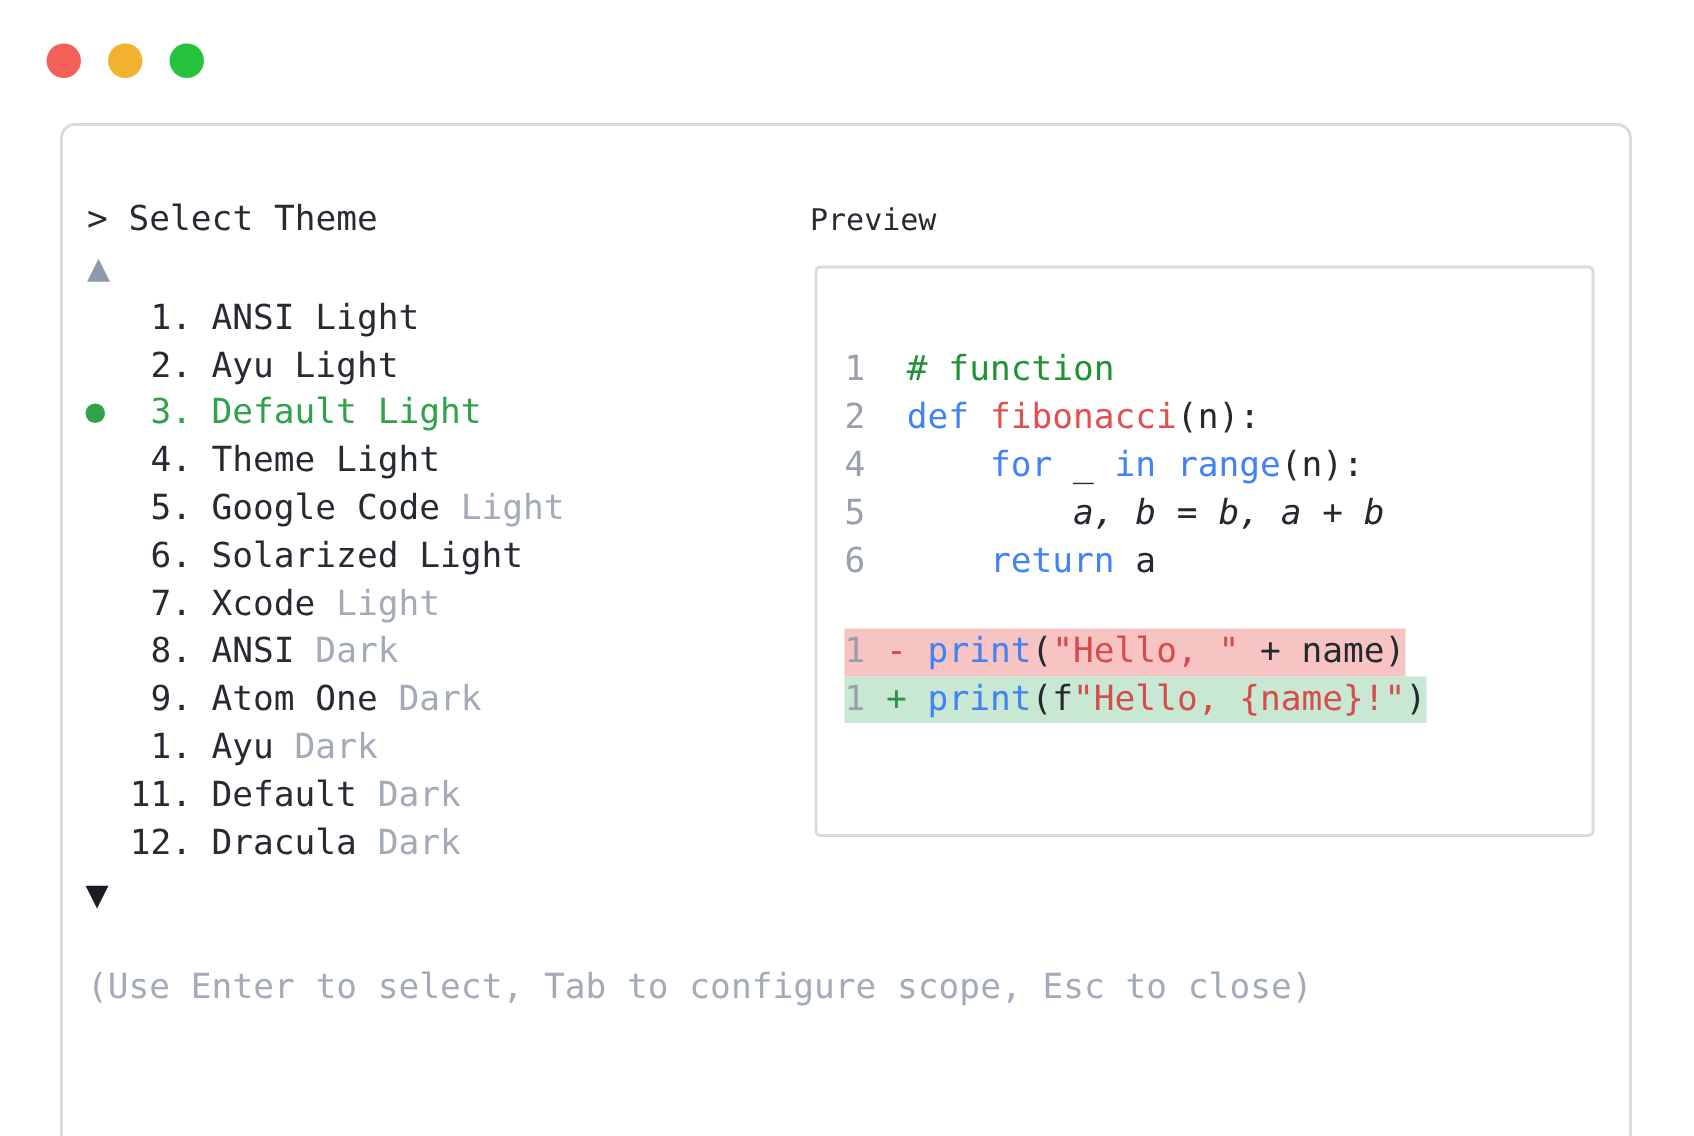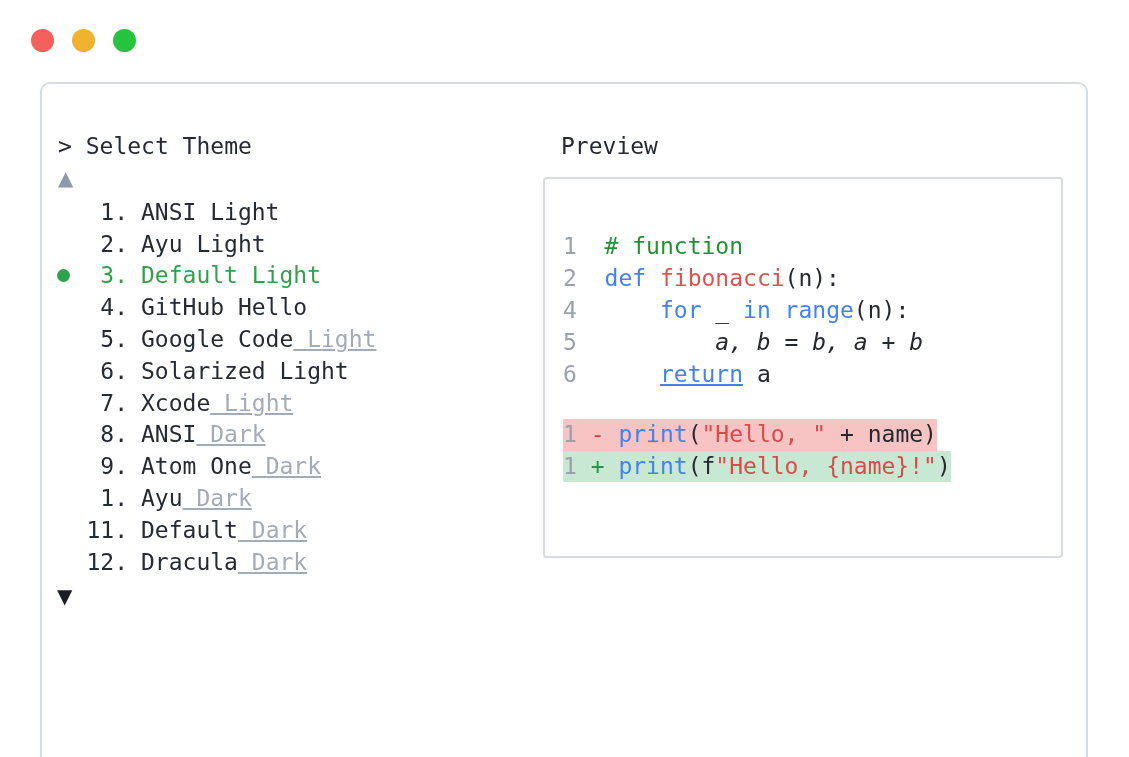--- a/index.html
+++ b/index.html
@@ -7,38 +7,38 @@
               font-family:"DejaVu Sans Mono", monospace; }
 
   .window-controls { position:absolute; left:31px; top:29px; display:flex; gap:18px; }
   .wc-dot { width:23px; height:23px; border-radius:50%; }
 
   .panel { position:absolute; left:40px; top:82px; width:1048px; height:708px;
            background:#fff; border:2px solid var(--border); border-radius:10px; }
 
   .picker-title { position:absolute; left:16px; top:46px; font-size:23px; line-height:32px;
                   color:var(--text); white-space:pre; }
-  .preview-title { position:absolute; left:498px; top:46px; font-size:23px; line-height:32px;
-                   color:var(--text);margin-left:21px; }
+  .preview-title { position:absolute; left:498px; top:46px; font-size:20px; line-height:32px;
+                   color:var(--text); }
 
   .scroll-indicator { position:absolute; font-family:"DejaVu Sans", sans-serif;
                       font-size:20px; line-height:24px; cursor:pointer; }
   .scroll-up   { left:16px; top:82px;  color:var(--up); }
   .scroll-down { left:15px; top:500px; color:var(--down); }
 
   .theme-list { position:absolute; left:14px; top:112px; }
   .theme-row { display:flex; align-items:center; height:31.8px; font-size:23px;
                color:var(--text); white-space:pre; }
   .bullet { width:30px; display:flex; align-items:center; }
   .dot-mark { width:13px; height:13px; border-radius:50%; background:var(--sel);
               margin-left:1px; visibility:hidden; }
   .selected .dot-mark { visibility:visible; }
   .row-num { display:inline-block; width:42px; text-align:right; }
   .row-name { margin-left:13px; }
-  .muted-suffix { color:var(--muted);text-decoration:underline; }
+  .muted-suffix { color:var(--muted); }
   .selected span { color:var(--sel); }
 
   .hint { position:absolute; left:16px; top:558px; font-size:23px; line-height:32px;
           color:var(--muted); white-space:pre; }
 
   .preview-box { position:absolute; left:501px; top:93px; width:520px; height:381px;
                  border:2px solid var(--border); border-radius:4px;
                  padding:51px 0 0 18px; overflow:hidden; }
   .code-line { font-size:23px; line-height:32px; white-space:pre; }
   .diff-line { font-size:23px; line-height:31.5px; white-space:pre; }
@@ -57,43 +57,44 @@
 
 <div class="panel">
   <div class="picker-title">&gt; Select Theme</div>
 
   <div class="scroll-indicator scroll-up">▲</div>
 
   <div class="theme-list" id="theme-list">
       <div class="theme-row"><span class="bullet"><span class="dot-mark"></span></span><span class="row-num">1.</span><span class="row-name">ANSI Light</span></div>
       <div class="theme-row"><span class="bullet"><span class="dot-mark"></span></span><span class="row-num">2.</span><span class="row-name">Ayu Light</span></div>
       <div class="theme-row selected"><span class="bullet"><span class="dot-mark"></span></span><span class="row-num">3.</span><span class="row-name">Default Light</span></div>
-      <div class="theme-row"><span class="bullet"><span class="dot-mark"></span></span><span class="row-num">4.</span><span class="row-name">GitHub Hello</span></div>
+      <div class="theme-row"><span class="bullet"><span class="dot-mark"></span></span><span class="row-num">4.</span><span class="row-name">Theme Light</span></div>
       <div class="theme-row"><span class="bullet"><span class="dot-mark"></span></span><span class="row-num">5.</span><span class="row-name">Google Code</span><span class="muted-suffix"> Light</span></div>
       <div class="theme-row"><span class="bullet"><span class="dot-mark"></span></span><span class="row-num">6.</span><span class="row-name">Solarized Light</span></div>
       <div class="theme-row"><span class="bullet"><span class="dot-mark"></span></span><span class="row-num">7.</span><span class="row-name">Xcode</span><span class="muted-suffix"> Light</span></div>
       <div class="theme-row"><span class="bullet"><span class="dot-mark"></span></span><span class="row-num">8.</span><span class="row-name">ANSI</span><span class="muted-suffix"> Dark</span></div>
       <div class="theme-row"><span class="bullet"><span class="dot-mark"></span></span><span class="row-num">9.</span><span class="row-name">Atom One</span><span class="muted-suffix"> Dark</span></div>
       <div class="theme-row"><span class="bullet"><span class="dot-mark"></span></span><span class="row-num">1.</span><span class="row-name">Ayu</span><span class="muted-suffix"> Dark</span></div>
       <div class="theme-row"><span class="bullet"><span class="dot-mark"></span></span><span class="row-num">11.</span><span class="row-name">Default</span><span class="muted-suffix"> Dark</span></div>
       <div class="theme-row"><span class="bullet"><span class="dot-mark"></span></span><span class="row-num">12.</span><span class="row-name">Dracula</span><span class="muted-suffix"> Dark</span></div>
     </div>
 
   <div class="scroll-indicator scroll-down">▼</div>
 
   <div class="preview-title">Preview</div>
 
   <div class="preview-box">
     <div id="code-block">
         <div class="code-line"><span class="line-num">1  </span><span class="tok" style="color: rgb(31, 147, 52);"># function</span></div>
         <div class="code-line"><span class="line-num">2  </span><span class="tok" style="color: rgb(65, 130, 244);">def</span><span class="tok" style="color: rgb(36, 40, 47);"> </span><span class="tok" style="color: rgb(224, 81, 78); margin-top: 36px;">fibonacci</span><span class="tok" style="color: rgb(36, 40, 47);">(n):</span></div>
         <div class="code-line"><span class="line-num">4  </span><span class="tok" style="color: rgb(36, 40, 47);">    </span><span class="tok" style="color: rgb(65, 130, 244);">for</span><span class="tok" style="color: rgb(36, 40, 47);"> _ </span><span class="tok" style="color: rgb(65, 130, 244);">in</span><span class="tok" style="color: rgb(36, 40, 47);"> </span><span class="tok" style="color: rgb(65, 130, 244);">range</span><span class="tok" style="color: rgb(36, 40, 47);">(n):</span></div>
         <div class="code-line"><span class="line-num">5  </span><span class="tok" style="color: rgb(36, 40, 47); font-style: italic;">        a, b = b, a + b</span></div>
-        <div class="code-line"><span class="line-num">6  </span><span class="tok" style="color: rgb(36, 40, 47);">    </span><span class="tok" style="color: rgb(65, 130, 244); text-decoration: underline;">return</span><span class="tok" style="color: rgb(36, 40, 47);"> a</span></div>
+        <div class="code-line"><span class="line-num">6  </span><span class="tok" style="color: rgb(36, 40, 47);">    </span><span class="tok" style="color: rgb(65, 130, 244);">return</span><span class="tok" style="color: rgb(36, 40, 47);"> a</span></div>
       </div>
     <div class="diff-spacer"></div>
     <div id="diff-block">
         <div class="diff-line"><span class="hl" style="background: rgb(247, 195, 195);"><span class="line-num">1 </span><span style="color: rgb(216, 70, 63);">- </span><span class="tok" style="color: rgb(65, 130, 244);">print</span><span class="tok" style="color: rgb(36, 40, 47);">(</span><span class="tok" style="color: rgb(216, 75, 75);">"Hello, "</span><span class="tok" style="color: rgb(36, 40, 47);"> + name)</span></span></div>
         <div class="diff-line"><span class="hl" style="background: rgb(201, 232, 212);"><span class="line-num">1 </span><span style="color: rgb(43, 147, 72);">+ </span><span class="tok" style="color: rgb(65, 130, 244);">print</span><span class="tok" style="color: rgb(36, 40, 47);">(f</span><span class="tok" style="color: rgb(216, 75, 75);">"Hello, {name}!"</span><span class="tok" style="color: rgb(36, 40, 47);">)</span></span></div>
       </div>
   </div>
 
+  <div class="hint">(Use Enter to select, Tab to configure scope, Esc to close)</div>
 </div>
 
 </body></html>

